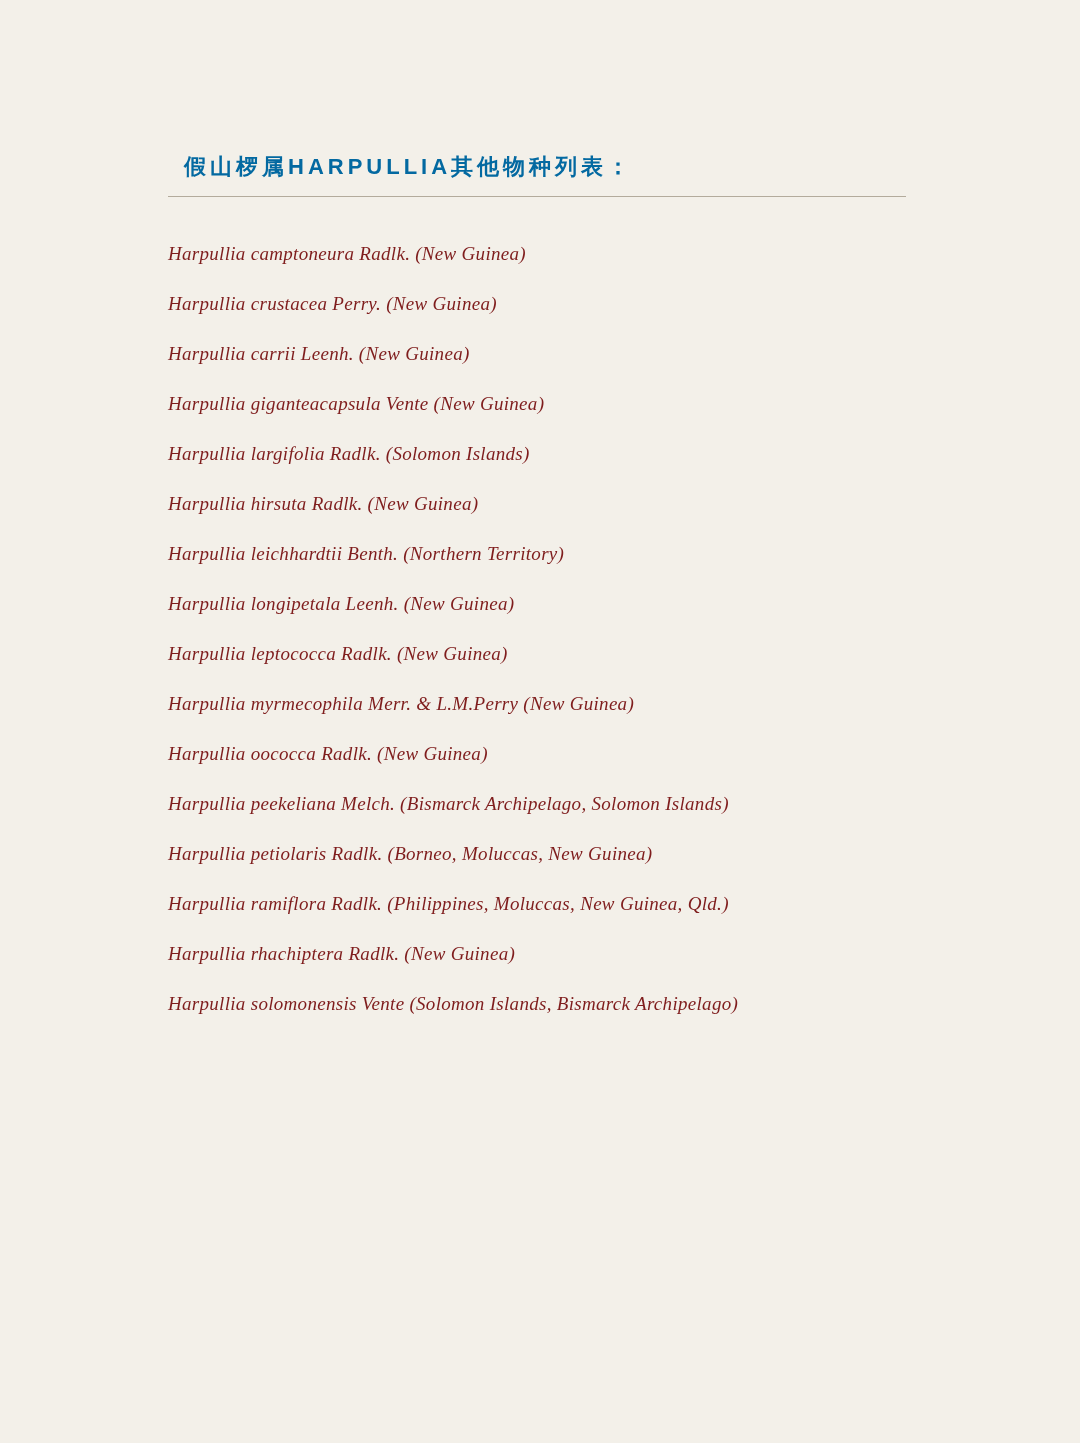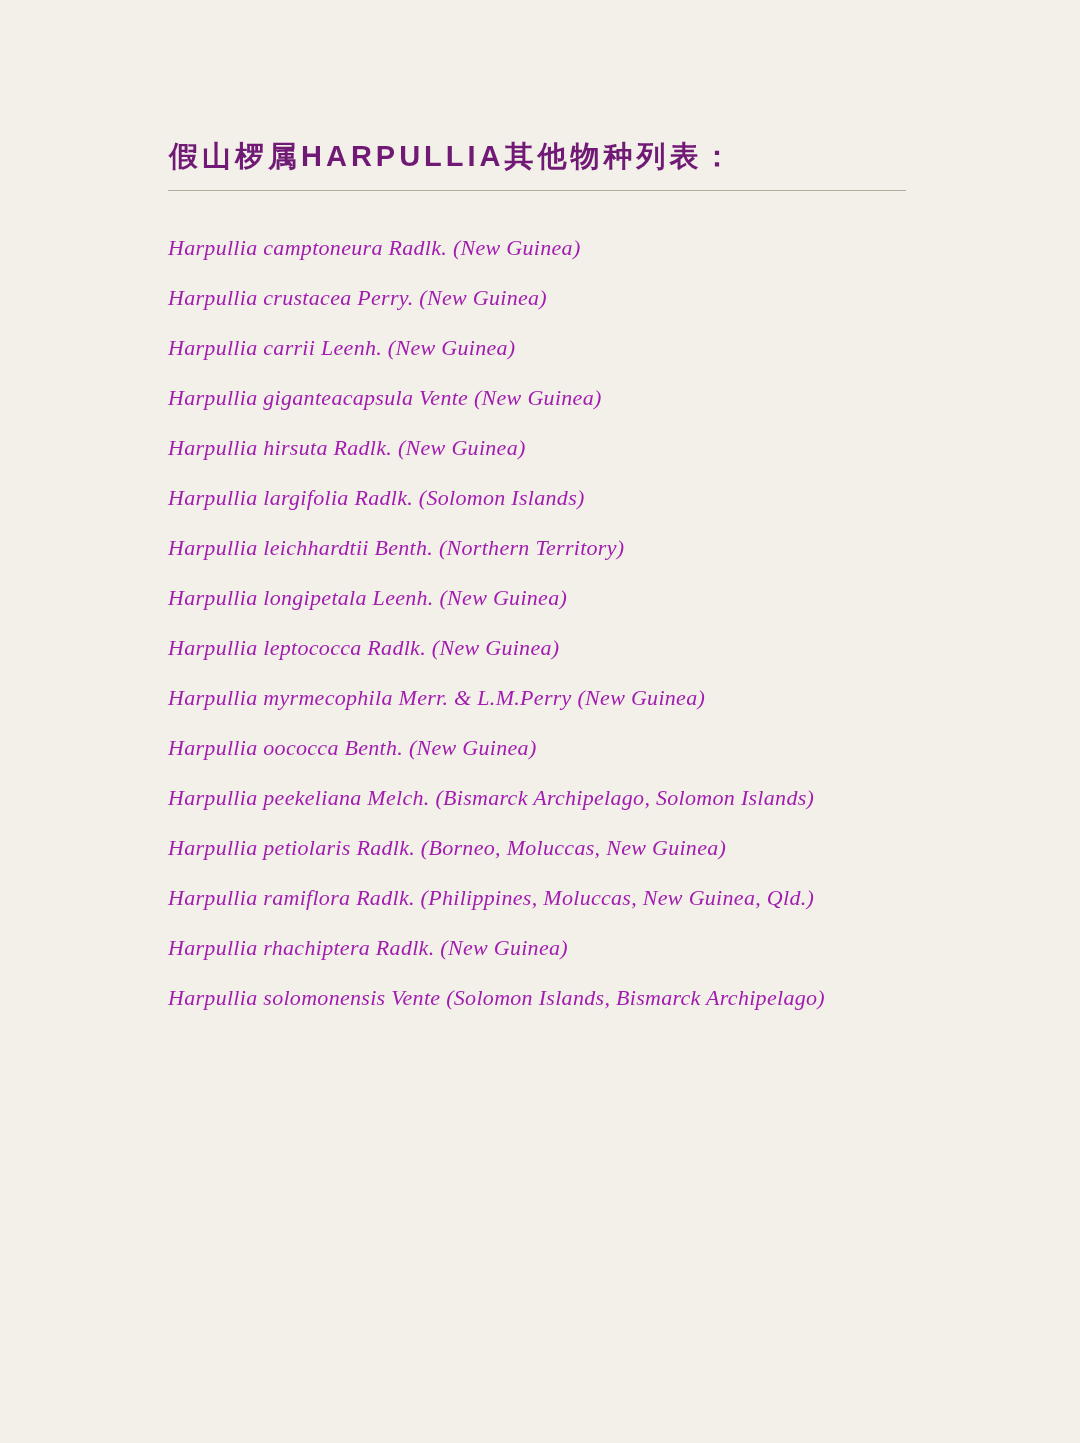--- a/index.html
+++ b/index.html
@@ -15,62 +15,62 @@
   }
   .page {
     box-sizing: border-box;
     width: 1080px;
     height: 1443px;
     padding: 138px 168px 0 168px;
   }
   .heading {
     font-family: "Liberation Sans", sans-serif;
     font-weight: 700;
-    font-size: 29px;
+    font-size: 22px;
     letter-spacing: 4px;
-    color: #701a75;
-    margin: 1px;
+    color: #0369a1;
+    margin: 16px;
     line-height: 1.2;
   }
   .heading-rule {
     border: none;
     border-top: 1px solid #b3ab9c;
     margin: 16px 0 0 0;
     width: 738px;
   }
   .species-list {
     margin-top: 32px;
   }
   .item {
     font-style: italic;
-    font-size: 22px;
-    color: #a21caf;
+    font-size: 19px;
+    color: #7f1d1d;
     line-height: 50px;
     height: 50px;
     white-space: nowrap;
     letter-spacing: 0.3px;
   }
 </style>
 </head>
 <body>
 
 <div class="page">
   <h1 class="heading">假山椤属HARPULLIA其他物种列表：</h1>
   <hr class="heading-rule">
   <div class="species-list">
       <div class="item">Harpullia camptoneura Radlk. (New Guinea)</div>
       <div class="item">Harpullia crustacea Perry. (New Guinea)</div>
       <div class="item">Harpullia carrii Leenh. (New Guinea)</div>
       <div class="item">Harpullia giganteacapsula Vente (New Guinea)</div>
+      <div class="item">Harpullia largifolia Radlk. (Solomon Islands)</div>
       <div class="item">Harpullia hirsuta Radlk. (New Guinea)</div>
-      <div class="item">Harpullia largifolia Radlk. (Solomon Islands)</div>
       <div class="item">Harpullia leichhardtii Benth. (Northern Territory)</div>
       <div class="item">Harpullia longipetala Leenh. (New Guinea)</div>
       <div class="item">Harpullia leptococca Radlk. (New Guinea)</div>
       <div class="item">Harpullia myrmecophila Merr. &amp; L.M.Perry (New Guinea)</div>
-      <div class="item">Harpullia oococca Benth. (New Guinea)</div>
+      <div class="item">Harpullia oococca Radlk. (New Guinea)</div>
       <div class="item">Harpullia peekeliana Melch. (Bismarck Archipelago, Solomon Islands)</div>
       <div class="item">Harpullia petiolaris Radlk. (Borneo, Moluccas, New Guinea)</div>
       <div class="item">Harpullia ramiflora Radlk. (Philippines, Moluccas, New Guinea, Qld.)</div>
       <div class="item">Harpullia rhachiptera Radlk. (New Guinea)</div>
       <div class="item">Harpullia solomonensis Vente (Solomon Islands, Bismarck Archipelago)</div>
     </div>
 </div>
 
 </body></html>

